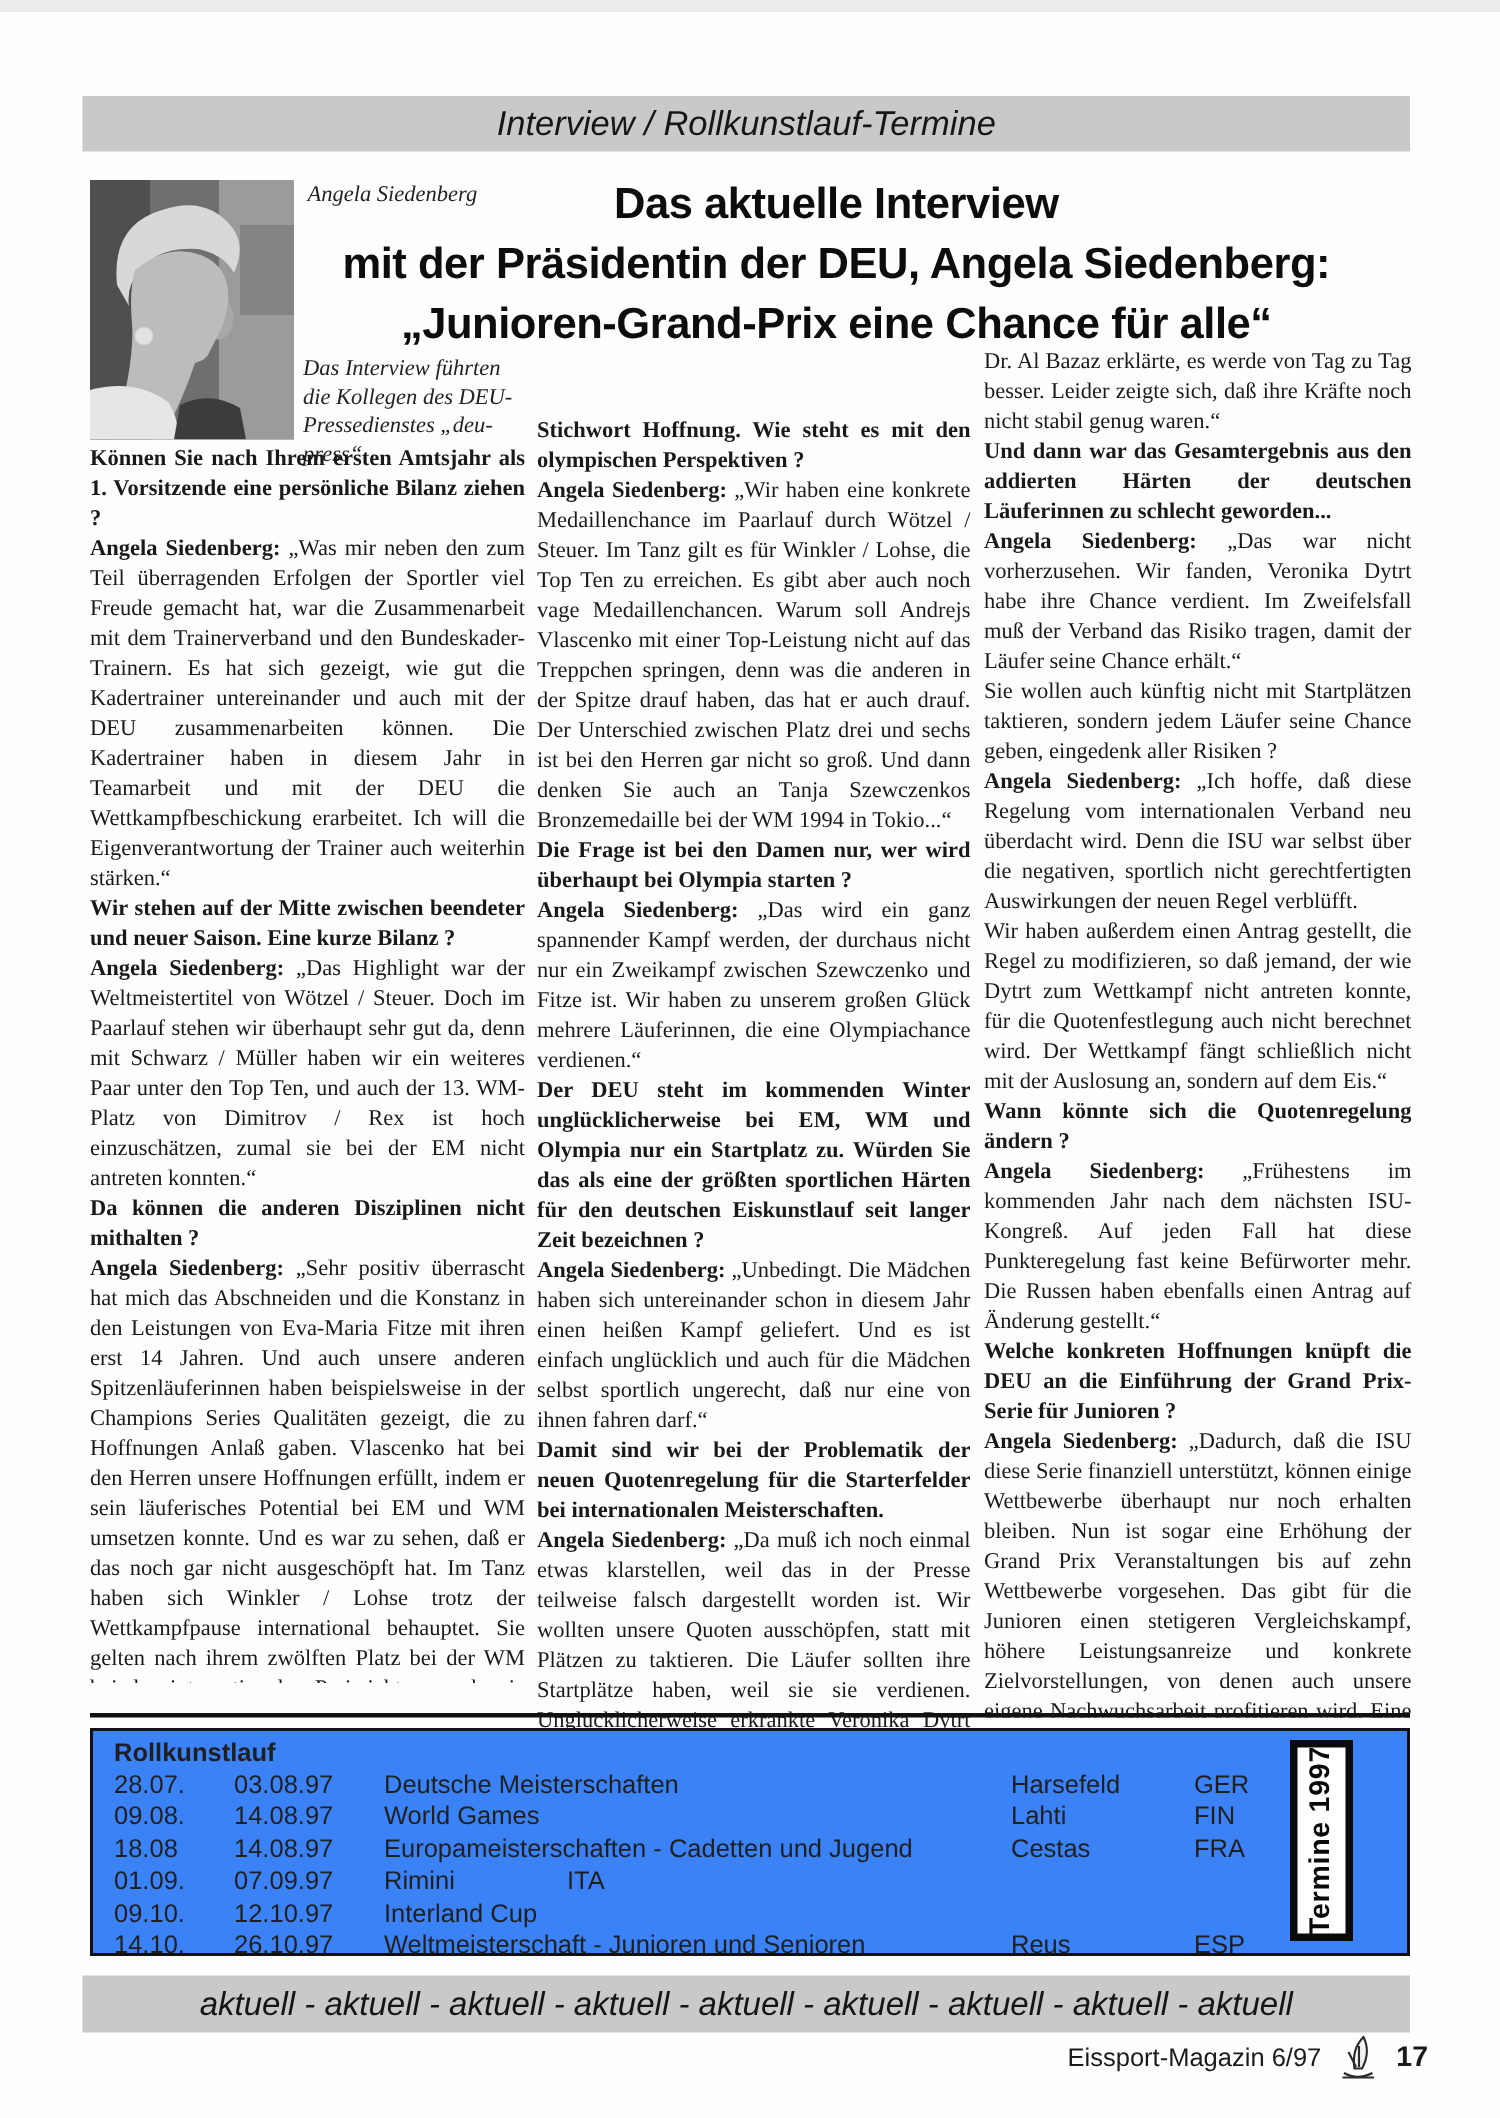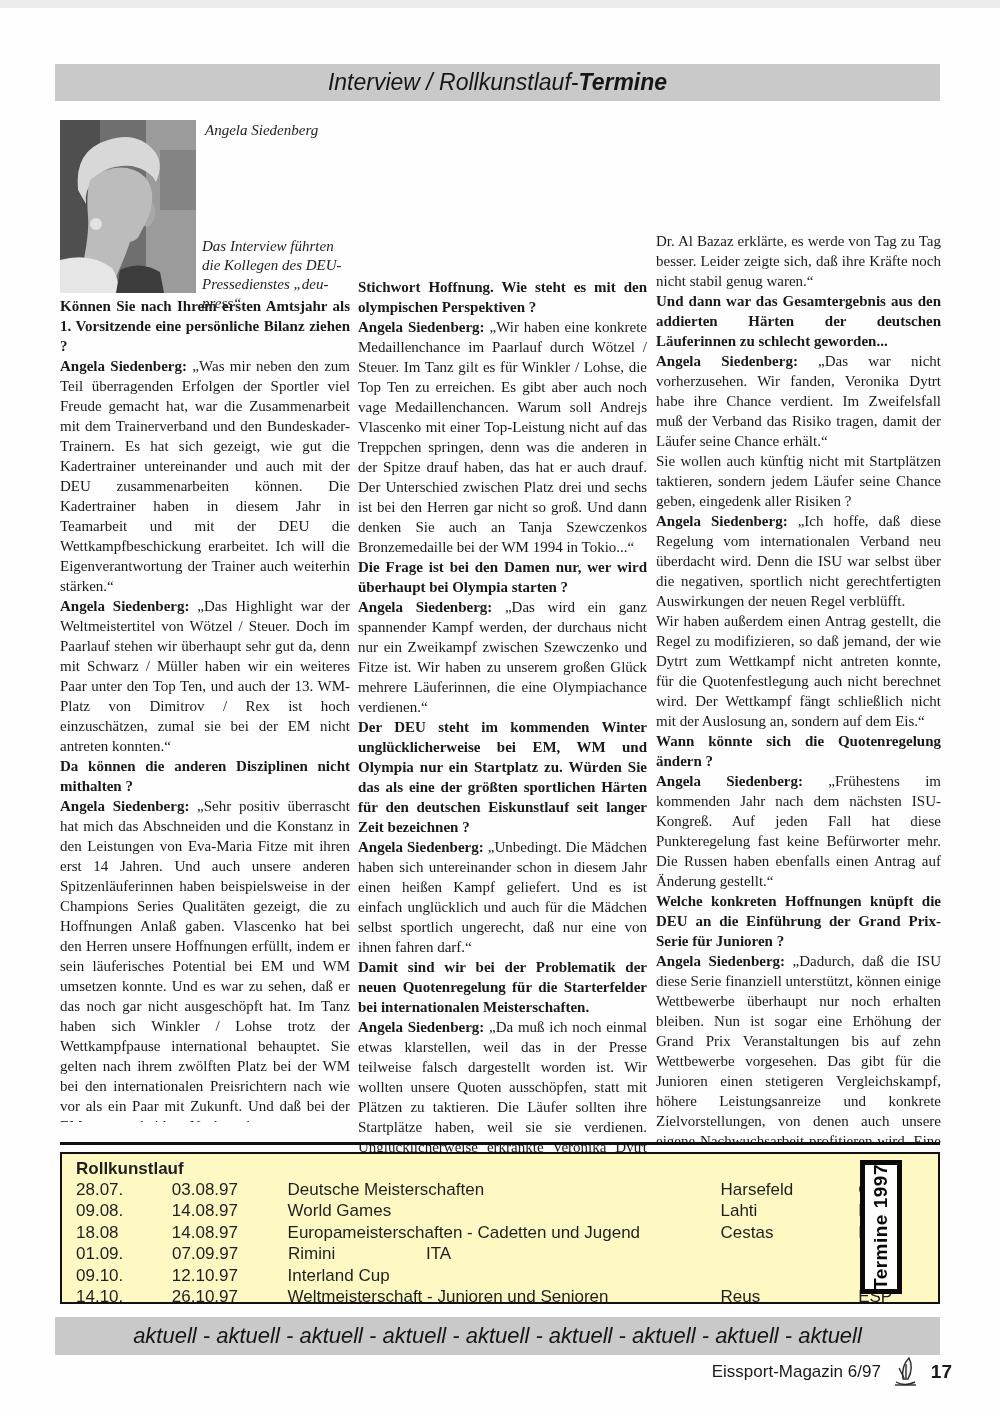--- a/index.html
+++ b/index.html
@@ -11,21 +11,21 @@
     padding-left:35px;
   }
   .scan-edge { position:absolute; left:0; top:0; width:1000px; height:8px; background:#ececec; }
 
   
   .topic-bar {
     position:absolute; left:55px; top:64px; width:885px; height:37px;
     background:#c9c9c9; display:flex; align-items:center; justify-content:center;
     font-family:"Liberation Sans", sans-serif; font-style:italic; font-size:23px; color:#161616;
   }
-  .topic-bar b { font-weight:bold; }
+  .topic-bar b { font-weight:normal; }
 
   
   .portrait {
     position:absolute; left:60px; top:120px; width:136px; height:173px;
     background:#8a8a8a; overflow:hidden;
   }
   .photo-caption {
     position:absolute; left:205px; top:122px; width:200px;
     font-style:italic; font-size:15px; color:#222;
   }
@@ -50,25 +50,25 @@
   #col2 { left:656px; top:231px; width:285px; height:914px; }
   .col p.q { font-weight:bold; }
   .col .speaker { font-weight:bold; }
 
   
   .table-rule { position:absolute; left:60px; top:1142px; width:880px; height:3px; background:#111; }
 
   
   .schedule {
     position:absolute; left:60px; top:1152px; width:880px; height:152px;
-    background:#fef9c3; border:2px solid #111;
+    background:#3b82f6; border:2px solid #111;
     font-family:"Liberation Sans", sans-serif; font-size:17px; color:#1f1f1f;
   }
   .schedule-title { font-weight:bold; padding:4px 0 0 14px; line-height:21px; }
-  .t-row { display:flex; padding-left:14px; line-height:21.4px;gap:16px; }
+  .t-row { display:flex; padding-left:14px; line-height:21.4px; }
   .t-cell.c0 { width:80px; }
   .t-cell.c1 { width:100px; }
   .t-cell.c2 { width:418px; }
   .t-cell.c3 { width:122px; }
   .t-cell.c4 { width:80px; }
   .termine-badge {
     position:absolute; right:36px; top:6px; width:42px; height:134px;
     background:#ffffff; border:5px solid #0a0a0a;
     display:flex; align-items:center; justify-content:center;
   }
@@ -95,20 +95,25 @@
 <body>
 
 <div class="page">
   <div class="scan-edge"></div>
 
   <div class="topic-bar">
     <span>Interview / Rollkunstlauf-</span>
       <b>Termine</b>
   </div>
 
+  <div class="headline">
+    <div>Das aktuelle Interview</div>
+    <div>mit der Präsidentin der DEU, Angela Siedenberg:</div>
+    <div>„Junioren-Grand-Prix eine Chance für alle“</div>
+  </div>
 
   <div class="portrait">
     <svg width="136" height="173" viewBox="0 0 136 173">
       <rect x="0" y="0" width="136" height="173" fill="#6f6f6f"></rect>
       <rect x="86" y="0" width="50" height="173" fill="#9b9b9b"></rect>
       <rect x="100" y="30" width="36" height="60" fill="#848484"></rect>
       <rect x="0" y="0" width="40" height="173" fill="#4f4f4f"></rect>
       <path d="M18,70 Q14,30 48,20 Q78,10 95,32 Q104,44 96,62 Q90,50 72,46 Q46,44 34,60 Q24,70 26,84 Z" fill="#d8d8d8"></path>
       <path d="M30,60 Q52,42 74,50 Q94,58 92,82 Q92,98 84,106 L80,114 Q78,120 70,122 Q62,146 48,173 L16,173 Q30,120 28,96 Q26,74 30,60 Z" fill="#bcbcbc"></path>
       <path d="M84,106 Q90,96 92,82 Q98,88 94,100 Q90,108 84,106 Z" fill="#a8a8a8"></path>
@@ -116,20 +121,21 @@
       <path d="M0,140 Q30,132 52,148 Q60,160 58,173 L0,173 Z" fill="#e6e6e6"></path>
       <path d="M60,150 Q80,140 100,152 L104,173 L56,173 Z" fill="#3c3c3c"></path>
     </svg>
   </div>
   <div class="photo-caption">Angela Siedenberg</div>
   <div class="credit">Das Interview führten die Kollegen des DEU-Pressedienstes „deu-press“</div>
 
   <div class="col" id="col0">
       <p class="para q">Können Sie nach Ihrem ersten Amtsjahr als 1. Vorsitzende eine persönliche Bilanz ziehen ?</p>
       <p class="para a"><span class="speaker">Angela Siedenberg: </span>„Was mir neben den zum Teil überragenden Erfolgen der Sportler viel Freude gemacht hat, war die Zusammenarbeit mit dem Trainerverband und den Bundeskader-Trainern. Es hat sich gezeigt, wie gut die Kadertrainer untereinander und auch mit der DEU zusammenarbeiten können. Die Kadertrainer haben in diesem Jahr in Teamarbeit und mit der DEU die Wettkampfbeschickung erarbeitet. Ich will die Eigenverantwortung der Trainer auch weiterhin stärken.“</p>
+      <p class="para q">Wir stehen auf der Mitte zwischen beendeter und neuer Saison. Eine kurze Bilanz ?</p>
       <p class="para a"><span class="speaker">Angela Siedenberg: </span>„Das Highlight war der Weltmeistertitel von Wötzel / Steuer. Doch im Paarlauf stehen wir überhaupt sehr gut da, denn mit Schwarz / Müller haben wir ein weiteres Paar unter den Top Ten, und auch der 13. WM-Platz von Dimitrov / Rex ist hoch einzuschätzen, zumal sie bei der EM nicht antreten konnten.“</p>
       <p class="para q">Da können die anderen Disziplinen nicht mithalten ?</p>
       <p class="para a"><span class="speaker">Angela Siedenberg: </span>„Sehr positiv überrascht hat mich das Abschneiden und die Konstanz in den Leistungen von Eva-Maria Fitze mit ihren erst 14 Jahren. Und auch unsere anderen Spitzenläuferinnen haben beispielsweise in der Champions Series Qualitäten gezeigt, die zu Hoffnungen Anlaß gaben. Vlascenko hat bei den Herren unsere Hoffnungen erfüllt, indem er sein läuferisches Potential bei EM und WM umsetzen konnte. Und es war zu sehen, daß er das noch gar nicht ausgeschöpft hat. Im Tanz haben sich Winkler / Lohse trotz der Wettkampfpause international behauptet. Sie gelten nach ihrem zwölften Platz bei der WM bei den internationalen Preisrichtern nach wie vor als ein Paar mit Zukunft. Und daß bei der EM unsere beiden Nachwuchspaare antreten mußten und beide das Finale erreichten, läßt im Eistanz zusätzlich hoffen.“</p>
     </div>
   <div class="col" id="col1">
       <p class="para q">Stichwort Hoffnung. Wie steht es mit den olympischen Perspektiven ?</p>
       <p class="para a"><span class="speaker">Angela Siedenberg: </span>„Wir haben eine konkrete Medaillenchance im Paarlauf durch Wötzel / Steuer. Im Tanz gilt es für Winkler / Lohse, die Top Ten zu erreichen. Es gibt aber auch noch vage Medaillenchancen. Warum soll Andrejs Vlascenko mit einer Top-Leistung nicht auf das Treppchen springen, denn was die anderen in der Spitze drauf haben, das hat er auch drauf. Der Unterschied zwischen Platz drei und sechs ist bei den Herren gar nicht so groß. Und dann denken Sie auch an Tanja Szewczenkos Bronzemedaille bei der WM 1994 in Tokio...“</p>
       <p class="para q">Die Frage ist bei den Damen nur, wer wird überhaupt bei Olympia starten ?</p>
       <p class="para a"><span class="speaker">Angela Siedenberg: </span>„Das wird ein ganz spannender Kampf werden, der durchaus nicht nur ein Zweikampf zwischen Szewczenko und Fitze ist. Wir haben zu unserem großen Glück mehrere Läuferinnen, die eine Olympiachance verdienen.“</p>
       <p class="para q">Der DEU steht im kommenden Winter unglücklicherweise bei EM, WM und Olympia nur ein Startplatz zu. Würden Sie das als eine der größten sportlichen Härten für den deutschen Eiskunstlauf seit langer Zeit bezeichnen ?</p>

